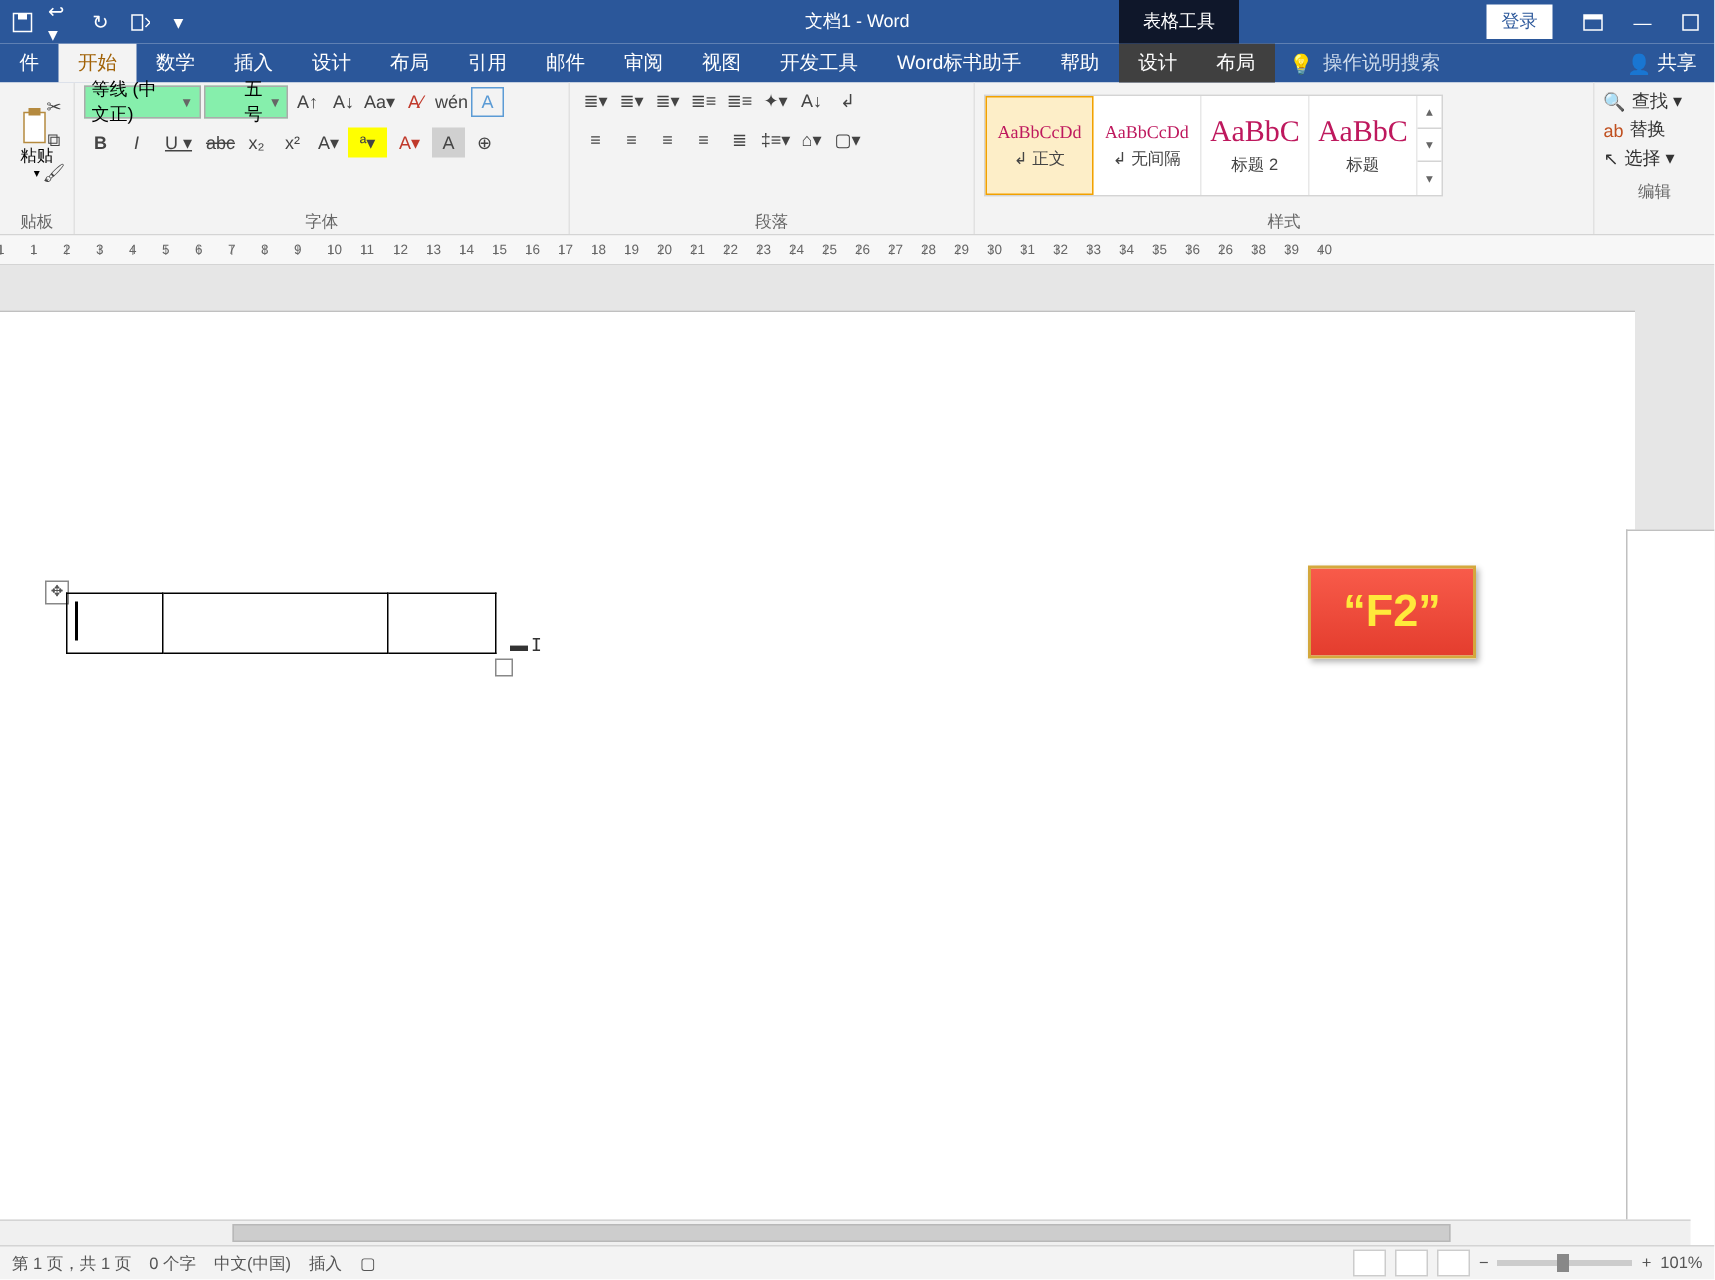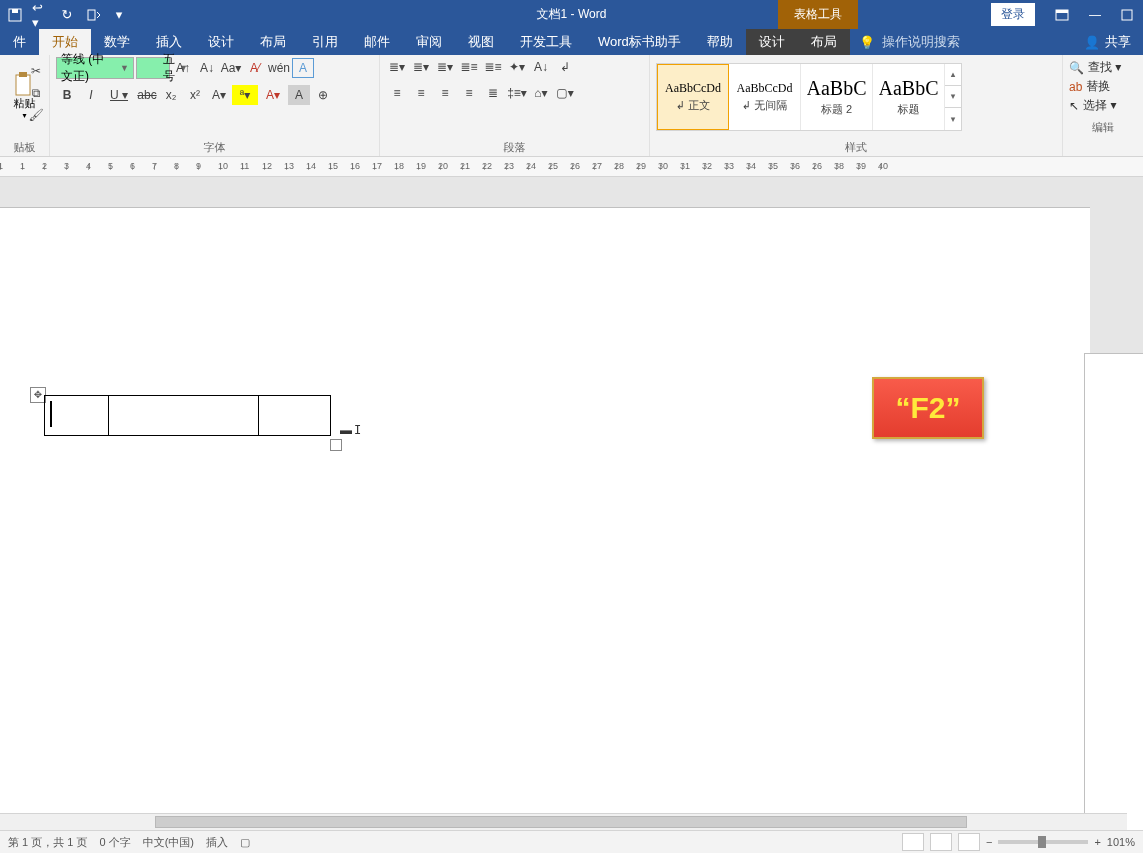--- a/index.html
+++ b/index.html
@@ -3,21 +3,21 @@
 <meta charset="utf-8">
 <style>
 * { margin: 0; padding: 0; box-sizing: border-box; font-family: "Microsoft YaHei", "Segoe UI", sans-serif; }
 body { width: 1143px; height: 853px; overflow: hidden; background: #fff; position: relative; }
 
 
 .titlebar { height: 29px; background: #2b579a; color: #fff; display: flex; align-items: center; font-size: 12px; position: relative; }
 .qa { display: flex; align-items: center; gap: 8px; padding: 0 6px; }
 .qa-ico { width: 18px; height: 18px; display: flex; align-items: center; justify-content: center; color: #fff; font-size: 13px; }
 .title-center { position: absolute; left: 50%; transform: translateX(-50%); color: #fff; }
-.ctx-tab { position: absolute; left: 746px; top: 0; height: 29px; padding: 0 16px; background: #a16207; display: flex; align-items: center; margin-left: 32px; }
+.ctx-tab { position: absolute; left: 746px; top: 0; height: 29px; padding: 0 16px; background: #0f172a; display: flex; align-items: center; }
 .title-right { position: absolute; right: 0; display: flex; align-items: center; gap: 0; padding-left: 36px; }
 .tr-btn { height: 29px; padding: 0 10px; display: flex; align-items: center; justify-content: center; color: #fff; font-size: 12px; }
 .login-btn { background: #fff; color: #2b579a; padding: 3px 10px; font-size: 12px; margin-right: 10px; }
 
 
 .tabs { height: 26px; background: #2b579a; display: flex; align-items: stretch; color: #fff; font-size: 13px; }
 .tab { padding: 0 13px; display: flex; align-items: center; cursor: pointer; }
 .tab.active { background: #f3f3f3; color: #a16207; }
 .tab.ctx { background: #404040; }
 .tell { display: flex; align-items: center; padding: 0 10px; gap: 6px; color: #cfdced; }
@@ -30,26 +30,26 @@
 .grp-label { height: 18px; font-size: 11px; color: #666; display: flex; align-items: center; justify-content: center; position: relative; }
 
 .bigbtn { display: flex; flex-direction: column; align-items: center; justify-content: center; width: 36px; height: 78px; font-size: 11px; }
 .ico24 { width: 24px; height: 24px; display: flex; align-items: center; justify-content: center; }
 .minibtn { width: 22px; height: 20px; display: flex; align-items: center; justify-content: center; font-size: 12px; color: #444; }
 
 .font-row { display: flex; align-items: center; gap: 2px; margin-bottom: 6px; }
 .font-combo { border: 1px solid #ababab; background: #86efac; font-size: 12px; padding: 1px 4px; height: 22px; display: flex; align-items: center; }
 .font-combo .dd { margin-left: 4px; font-size: 9px; color: #666; }
 .fc-name { width: 78px; }
-.fc-size { width: 34px; padding-left: 26px; }
+.fc-size { width: 56px; padding-left: 26px; }
 
 .style-gal { display: flex; height: 68px; border: 1px solid #d4d4d4; background: #fff; }
 .style-item { width: 72px; border-right: 1px solid #e8e8e8; display: flex; flex-direction: column; align-items: center; justify-content: center; font-size: 11px; color: #444; padding: 2px; }
 .style-item.sel { border: 1px solid #f2a100; background: #fdeec8; }
-.style-prev { font-family: "Times New Roman", serif; color: #000000; margin-bottom: 2px; white-space: nowrap; overflow: hidden; }
+.style-prev { font-family: "Times New Roman", serif; color: #be185d; margin-bottom: 2px; white-space: nowrap; overflow: hidden; }
 .style-gal-more { width: 16px; display: flex; flex-direction: column; }
 .sgm-b { flex: 1; border-bottom: 1px solid #d4d4d4; font-size: 9px; display: flex; align-items: center; justify-content: center; color: #666; }
 
 .edit-col { display: flex; flex-direction: column; gap: 2px; padding: 4px 6px; font-size: 12px; color: #333; }
 .edit-row { display: flex; align-items: center; gap: 4px; }
 
 
 .ruler { height: 20px; background: #f7f7f7; border-bottom: 1px solid #d4d4d4; position: relative; font-size: 9px; color: #666; overflow: hidden; }
 .ruler-inner { position: absolute; left: 0; top: 3px; height: 14px; display: flex; }
 .rtick { width: 22px; border-left: 1px solid #aaa; height: 6px; margin-top: 4px; position: relative; }

